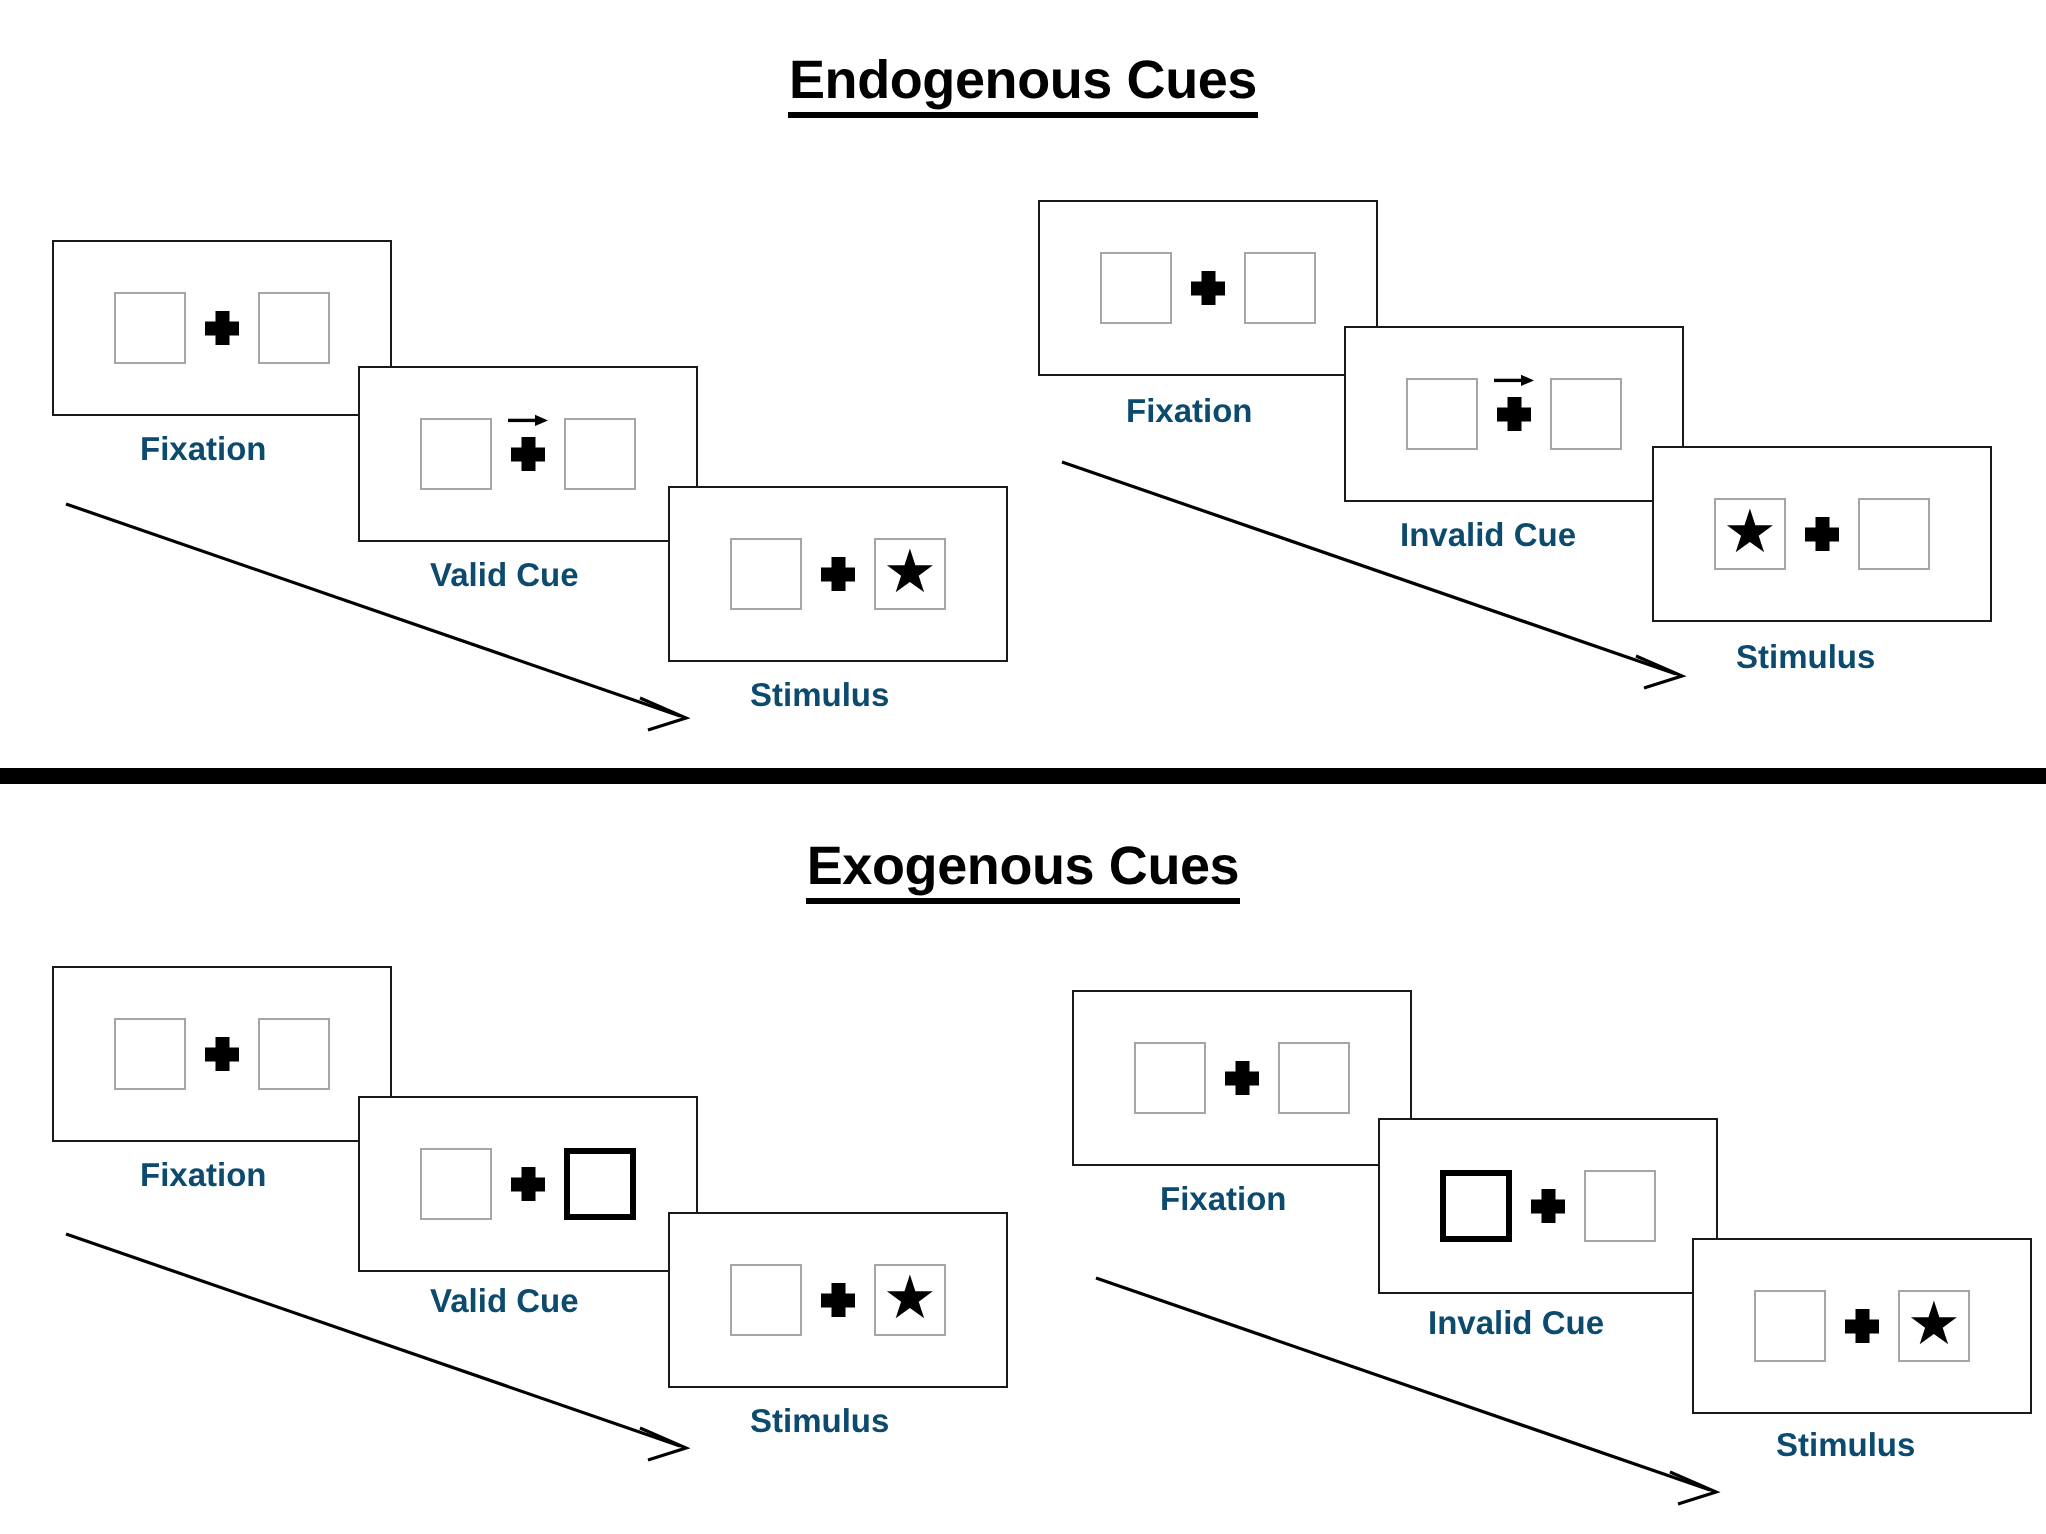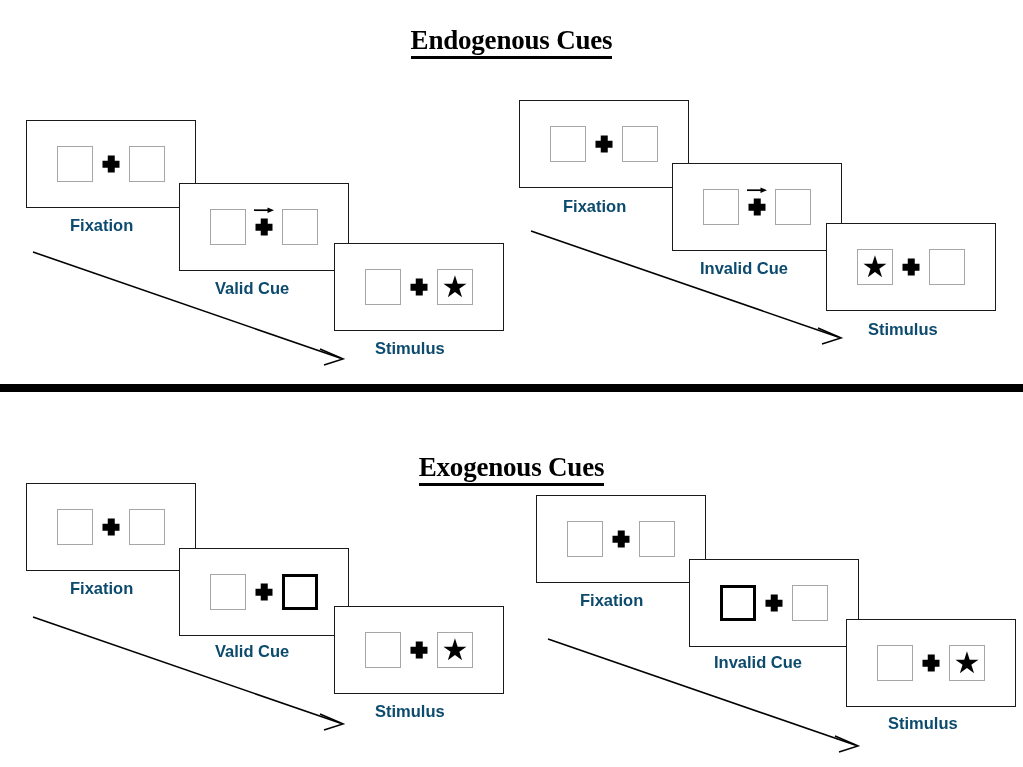--- a/index.html
+++ b/index.html
@@ -22,21 +22,20 @@
     width: 100%;
     text-align: center;
     font-size: 27px;
     font-weight: bold;
     letter-spacing: -0.2px;
     color: #000;
   }
   .section-title span {
     border-bottom: 3px solid #000;
     padding-bottom: 1px;
-    font-family: Liberation Serif, serif;
   }
 
   
   .divider {
     position: absolute;
     left: 0;
     width: 1023px;
     height: 8px;
     background: #000;
   }
@@ -212,21 +211,21 @@
       <span class="star">★</span>
     </div>
     <div class="plus"></div>
     <div class="sqbox"></div>
   </div>
 </div>
 <div class="caption" style="left:868px; top:320px;">Stimulus</div>
 
 <div class="divider" style="top:384px;"></div>
 
-<div class="section-title" style="top:418px;margin-top:34px;">
+<div class="section-title" style="top:418px;">
   <span>Exogenous Cues</span>
 </div>
 
 <svg class="flow-arrow" style="left:30px; top:613px; width:325px; height:118px;" viewBox="0 0 325 118">
   <line x1="3" y1="4" x2="310" y2="110" stroke="#000" stroke-width="1.6"></line>
   <polyline points="290,101 313,111 294,117" fill="none" stroke="#000" stroke-width="1.6"></polyline>
 </svg>
 
 <div class="panel" style="left:26px; top:483px; width:170px; height:88px;">
   <div class="panel-inner">

